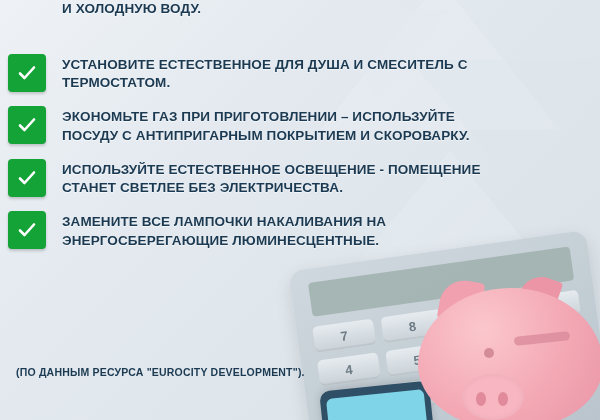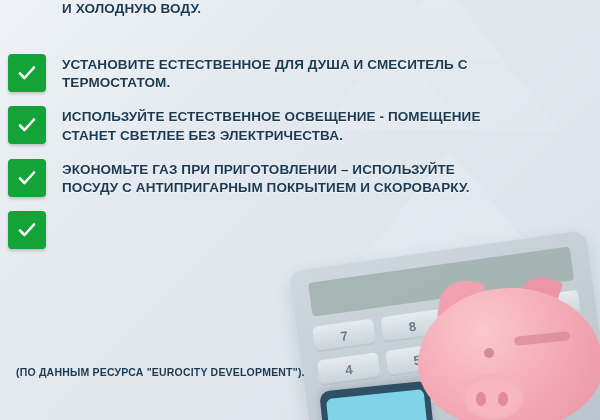--- a/index.html
+++ b/index.html
@@ -304,37 +304,38 @@
       </div>
       <div class="row-text">УСТАНОВИТЕ ЕСТЕСТВЕННОЕ ДЛЯ ДУША И СМЕСИТЕЛЬ С ТЕРМОСТАТОМ.</div>
     </div>
 
     <div class="row">
       <div class="check">
         <svg width="22" height="22" viewBox="0 0 22 22" aria-hidden="true">
           <path d="M4 11.5 L8.5 16 L18 5.5" fill="none" stroke="#ffffff" stroke-width="2.6" stroke-linecap="round" stroke-linejoin="round"></path>
         </svg>
       </div>
-      <div class="row-text">ИСПОЛЬЗУЙТЕ ЕСТЕСТВЕННОЕ ОСВЕЩЕНИЕ - ПОМЕЩЕНИЕ СТАНЕТ СВЕТЛЕЕ БЕЗ ЭЛЕКТРИЧЕСТВА.</div>
+      <div class="row-text">ЭКОНОМЬТЕ ГАЗ ПРИ ПРИГОТОВЛЕНИИ – ИСПОЛЬЗУЙТЕ ПОСУДУ С АНТИПРИГАРНЫМ ПОКРЫТИЕМ И СКОРОВАРКУ.</div>
     </div>
 
     <div class="row">
       <div class="check">
         <svg width="22" height="22" viewBox="0 0 22 22" aria-hidden="true">
           <path d="M4 11.5 L8.5 16 L18 5.5" fill="none" stroke="#ffffff" stroke-width="2.6" stroke-linecap="round" stroke-linejoin="round"></path>
         </svg>
       </div>
-      <div class="row-text">ЭКОНОМЬТЕ ГАЗ ПРИ ПРИГОТОВЛЕНИИ – ИСПОЛЬЗУЙТЕ ПОСУДУ С АНТИПРИГАРНЫМ ПОКРЫТИЕМ И СКОРОВАРКУ.</div>
+      <div class="row-text">ИСПОЛЬЗУЙТЕ ЕСТЕСТВЕННОЕ ОСВЕЩЕНИЕ - ПОМЕЩЕНИЕ СТАНЕТ СВЕТЛЕЕ БЕЗ ЭЛЕКТРИЧЕСТВА.</div>
     </div>
 
     <div class="row">
       <div class="check">
         <svg width="22" height="22" viewBox="0 0 22 22" aria-hidden="true">
           <path d="M4 11.5 L8.5 16 L18 5.5" fill="none" stroke="#ffffff" stroke-width="2.6" stroke-linecap="round" stroke-linejoin="round"></path>
         </svg>
       </div>
+      <div class="row-text">ЗАМЕНИТЕ ВСЕ ЛАМПОЧКИ НАКАЛИВАНИЯ НА ЭНЕРГОСБЕРЕГАЮЩИЕ ЛЮМИНЕСЦЕНТНЫЕ.</div>
     </div>
 
   </div>
 
   <div class="source">(ПО ДАННЫМ РЕСУРСА "EUROCITY DEVELOPMENT").</div>
 
 </div>
 
 </body></html>

